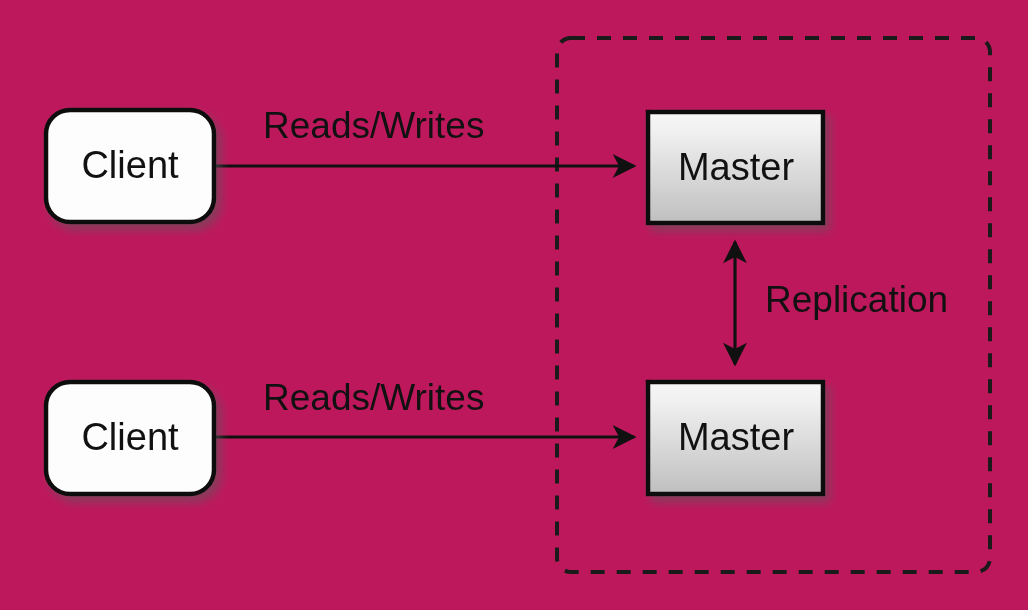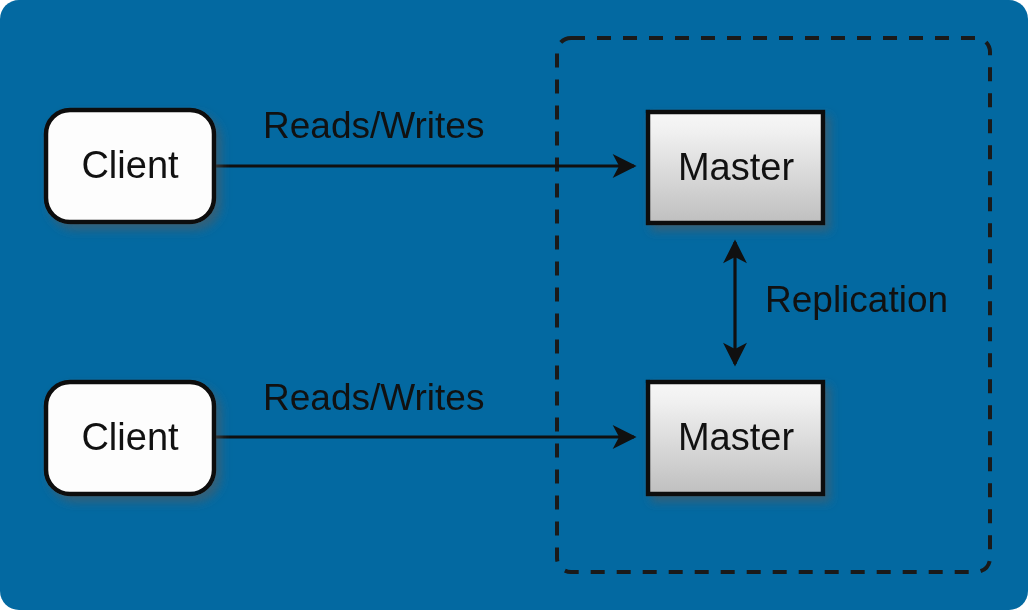--- a/index.html
+++ b/index.html
@@ -9,23 +9,22 @@
     background: #ffffff;
   }
   body {
     font-family: "Liberation Sans", sans-serif;
     -webkit-font-smoothing: antialiased;
   }
   #diagram-canvas {
     position: relative;
     width: 1028px;
     height: 610px;
-    background: #0369a1;
+    background: #be185d;
     overflow: hidden;
-    border-radius: 19px;
   }
   #diagram-svg {
     position: absolute;
     left: 0;
     top: 0;
     width: 1028px;
     height: 610px;
   }
   .node-label {
     font-family: "Liberation Sans", sans-serif;

